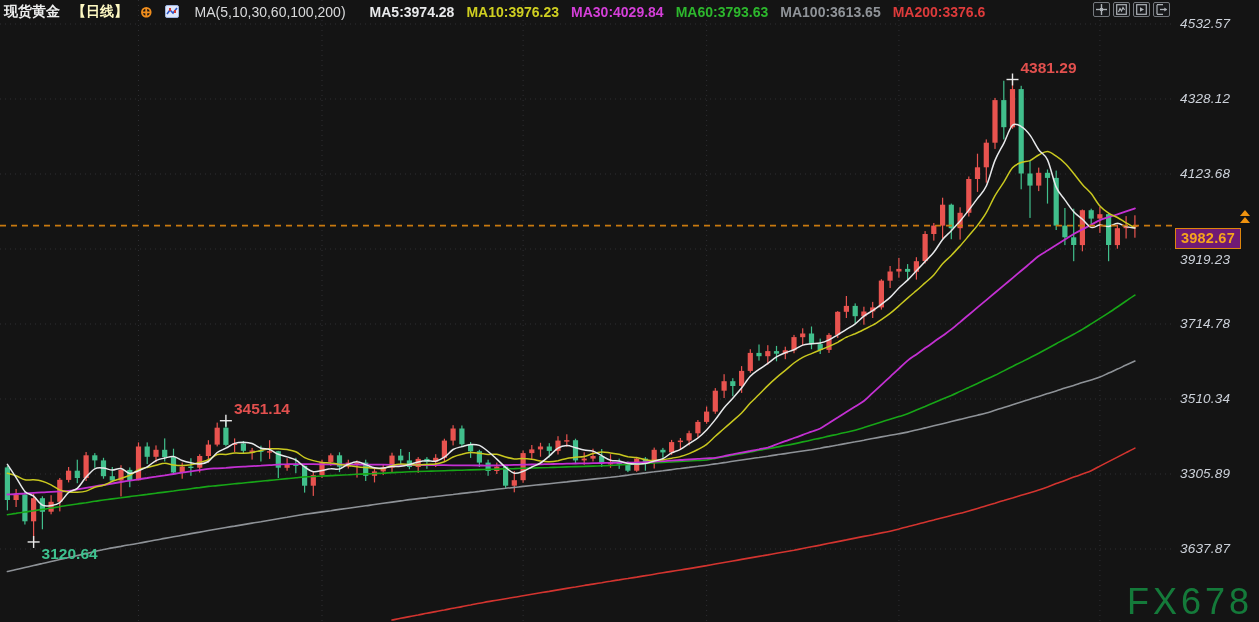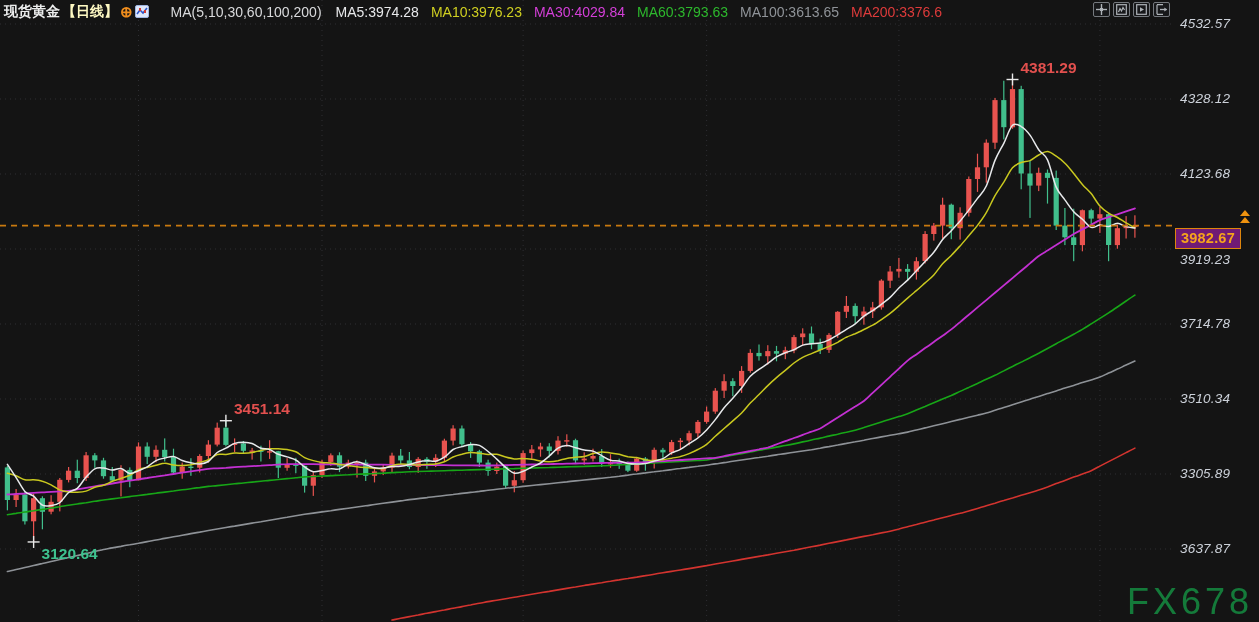--- a/index.html
+++ b/index.html
@@ -1,25 +1,25 @@
 <!DOCTYPE html>
 <html><head>
 <meta charset="utf-8">
 <style>
   html,body{margin:0;padding:0;background:#141414;}
   body{width:1259px;height:622px;overflow:hidden;font-family:"Liberation Sans",sans-serif;}
   .stage{position:relative;width:1259px;height:622px;background:#141414;overflow:hidden;}
   #chart-svg{position:absolute;left:0;top:0;z-index:1;cursor:crosshair;}
-  .header{position:absolute;left:0;top:0;height:23px;display:flex;align-items:center;gap:2px;
+  .header{position:absolute;left:0;top:0;height:23px;display:flex;align-items:center;gap:12px;
           padding-left:4px;z-index:6;font-size:14px;white-space:nowrap;}
   .sym{color:#eceded;font-weight:bold;}
   .per{color:#fef9c3;font-weight:bold;}
   .oplus{color:#ef8d1d;font-size:15px;line-height:14px;font-weight:bold;}
-  .magroup{color:#d9dadc;margin-left:20px;}
-  .mav{margin-left:12px;font-weight:400;}
+  .magroup{color:#d9dadc;margin-left:4px;}
+  .mav{margin-left:12px;font-weight:700;}
   #toolbar{position:absolute;top:2px;left:1093px;display:flex;gap:3px;z-index:7;}
   .tbtn{width:17px;height:15px;border:1px solid #75797e;border-radius:2px;background:#17181a;
         display:flex;align-items:center;justify-content:center;padding:0;box-sizing:border-box;}
   #axis-strip{position:absolute;left:1172px;top:0;width:87px;height:622px;z-index:5;background:transparent;}
   .tick{position:absolute;left:8px;font-size:13.5px;color:#ccd1d9;letter-spacing:.2px;font-style:italic;}
   #last-price-box{position:absolute;left:3px;width:64px;height:19px;border:1.5px solid #de860d;
                   color:#f6a41c;background:#701a75;font-weight:bold;font-size:14.5px;text-align:center;
                   line-height:19px;letter-spacing:.2px;}
   #price-arrows{position:absolute;left:68px;width:12px;height:14px;}
   #price-arrows .tri{width:0;height:0;border-left:5px solid transparent;border-right:5px solid transparent;

